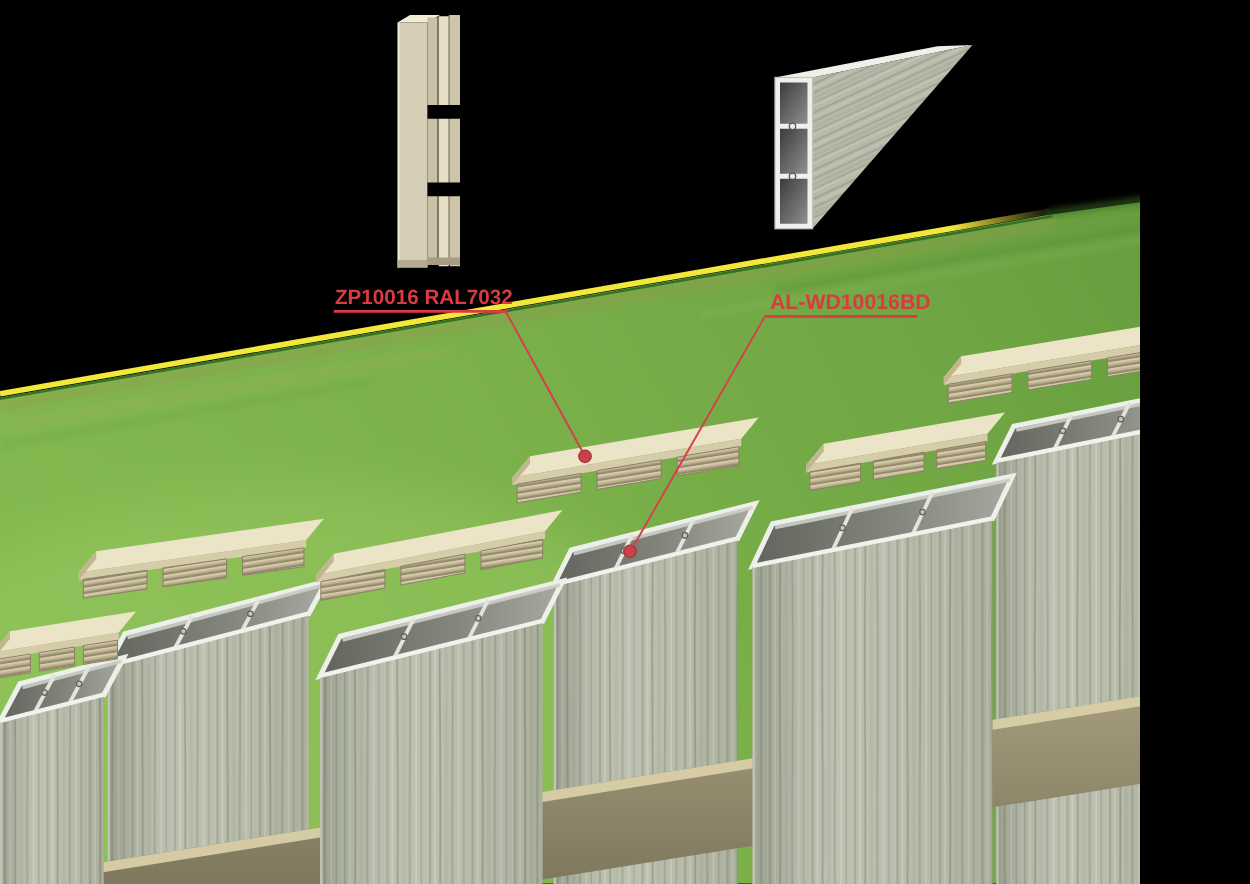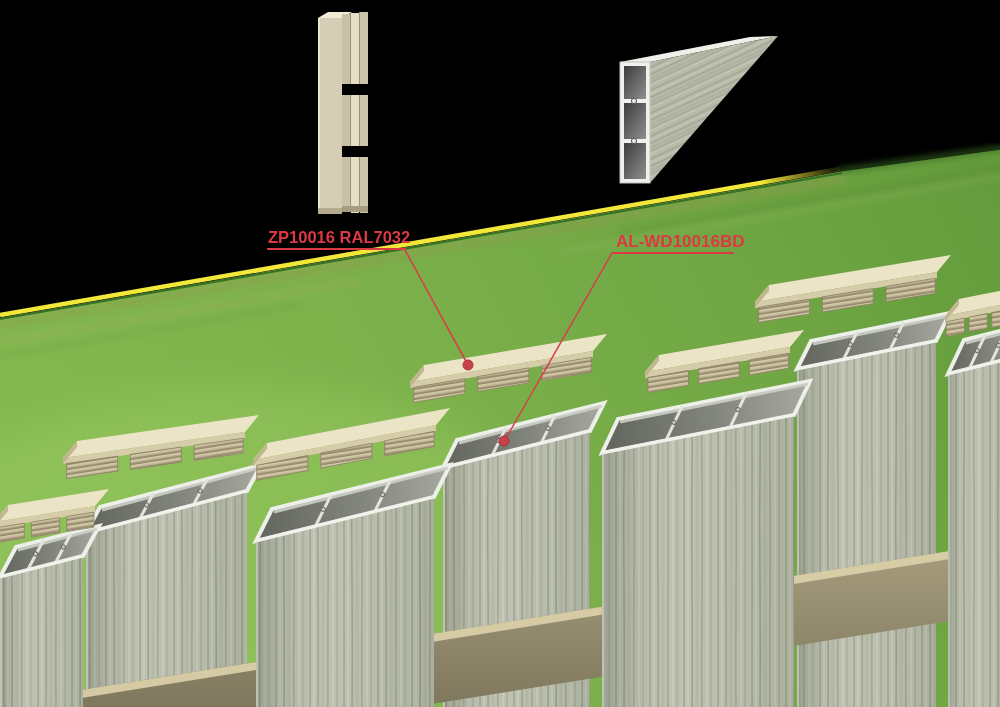--- a/index.html
+++ b/index.html
@@ -1,16 +1,16 @@
 <!DOCTYPE html>
 <html><head>
 <meta charset="utf-8">
 <style>
   html,body{margin:0;padding:0;background:#000;}
-  .stage{position:relative;width:1000px;height:707px;background:#000;overflow:hidden;
+  .stage{position:relative;width:912px;height:707px;background:#000;overflow:hidden;
          font-family:"Liberation Sans",sans-serif;}
   svg{position:absolute;inset:0;display:block;}
   text.callout{font-family:"Liberation Sans",sans-serif;font-weight:bold;fill:#dc3a43;}
 </style>
 </head>
 <body>
 
 <div class="stage">
 <svg viewBox="0 0 1000 707" width="1000" height="707">
   <defs>

